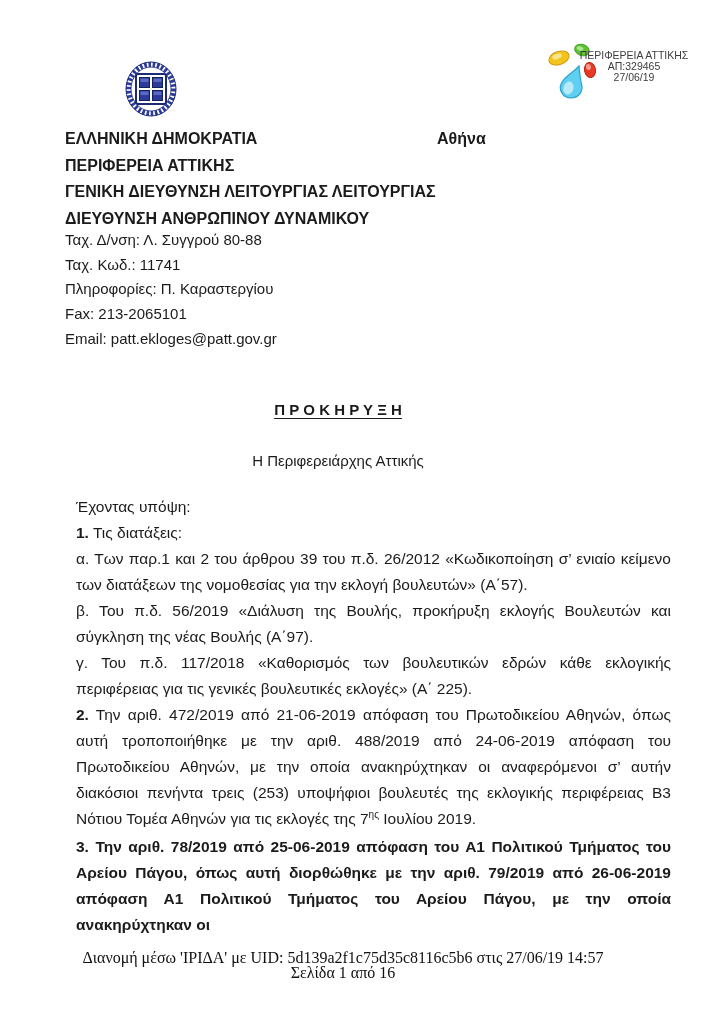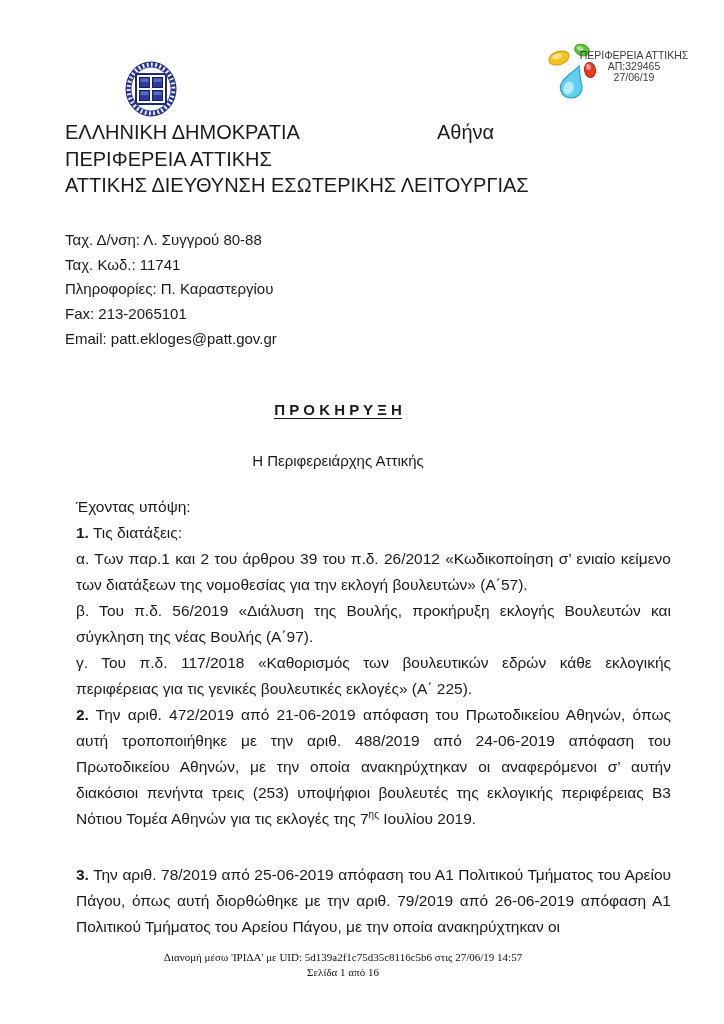--- a/index.html
+++ b/index.html
@@ -20,22 +20,22 @@
   .stamp { position: absolute; left: 546px; top: 40px; width: 170px; height: 72px; }
   .stamp-drops { position: absolute; left: 0; top: 2px; width: 60px; height: 62px; }
   .stamp-text {
     position: absolute; left: 22px; top: 10px; width: 132px;
     font-size: 10.5px; line-height: 11px; color: #3d3d3d; text-align: center;
     white-space: nowrap;
   }
 
   
   .org-block {
-    position: absolute; left: 65px; top: 119px; width: 595px;
-    font-weight: normal; font-size: 20px; line-height: 26.5px;
+    position: absolute; left: 65px; top: 126px; width: 595px;
+    font-weight: bold; font-size: 16px; line-height: 26.5px;
   }
   .org-line { position: relative; }
   .city { position: absolute; left: 372px; top: 0; }
 
   .contact-block {
     position: absolute; left: 65px; top: 228px; width: 595px;
     font-size: 15px; line-height: 24.7px;
   }
 
   
@@ -49,29 +49,29 @@
     text-align: center; font-size: 15px; font-weight: normal;
   }
 
   
   .body-text {
     position: absolute; left: 76px; top: 494px; width: 595px;
     font-size: 15.5px; line-height: 26px; text-align: justify;
   }
   .body-text p { margin: 0; }
   .body-text p.gap-lg { }
-  .body-text p.gap-md { margin-top: 30px; }
+  .body-text p.gap-md { margin-top: 2px; font-weight: bold; }
   .body-text sup { font-size: 10px; line-height: 0; vertical-align: super; }
 
   
   .footer {
     position: absolute; left: 0; top: 950px; width: 686px;
     text-align: center;
     font-family: "Liberation Serif", serif;
-    font-size: 11px; line-height: 15px; color: #111;
+    font-size: 16px; line-height: 15px; color: #111;
   }
 </style>
 </head>
 <body>
 
 <div class="page">
 
   <svg class="emblem" viewBox="0 0 54 56" aria-hidden="true">
     <ellipse cx="27" cy="28" rx="22.5" ry="24.5" fill="#ffffff" stroke="#2b3a9b" stroke-width="5" stroke-dasharray="2.6,1.7"></ellipse>
     <ellipse cx="27" cy="28" rx="25" ry="27" fill="none" stroke="#1d2a78" stroke-width="1"></ellipse>
@@ -104,21 +104,22 @@
       <div>27/06/19</div>
     </div>
   </div>
 
   <div class="org-block">
     <div class="org-line">
       <span>ΕΛΛΗΝΙΚΗ ΔΗΜΟΚΡΑΤΙΑ</span>
       <span class="city">Αθήνα</span>
     </div>
     <div class="org-line">ΠΕΡΙΦΕΡΕΙΑ ΑΤΤΙΚΗΣ</div>
-    <div class="org-line">ΑΤΤΙΚΗΣ ΔΙΕΥΘΥΝΣΗ ΕΣΩΤΕΡΙΚΗΣ ΛΕΙΤΟΥΡΓΙΑΣ</div>
+    <div class="org-line">ΓΕΝΙΚΗ ΔΙΕΥΘΥΝΣΗ ΛΕΙΤΟΥΡΓΙΑΣ ΛΕΙΤΟΥΡΓΙΑΣ</div>
+    <div class="org-line">ΔΙΕΥΘΥΝΣΗ ΑΝΘΡΩΠΙΝΟΥ ΔΥΝΑΜΙΚΟΥ</div>
   </div>
 
   <div class="contact-block">
     <div>Ταχ. Δ/νση: Λ. Συγγρού 80-88</div>
     <div>Ταχ. Κωδ.: 11741</div>
     <div>Πληροφορίες: Π. Καραστεργίου</div>
     <div>Fax: 213-2065101</div>
     <div>Email: patt.ekloges@patt.gov.gr</div>
   </div>
 

